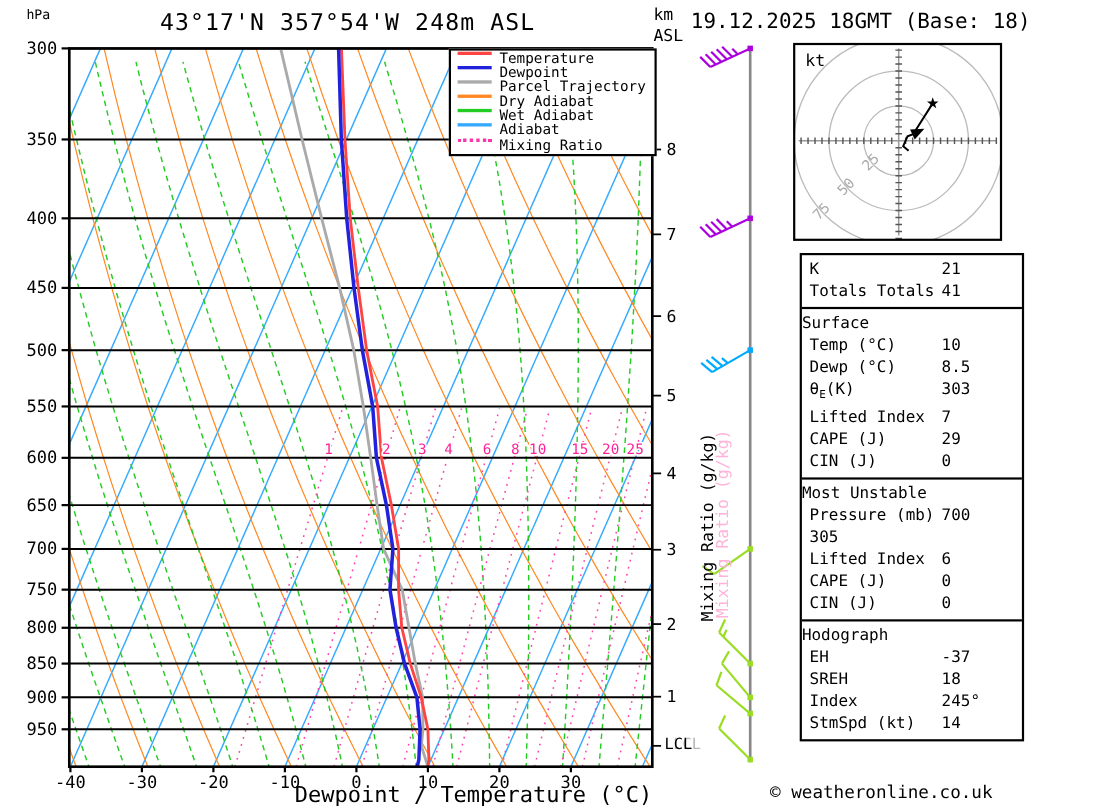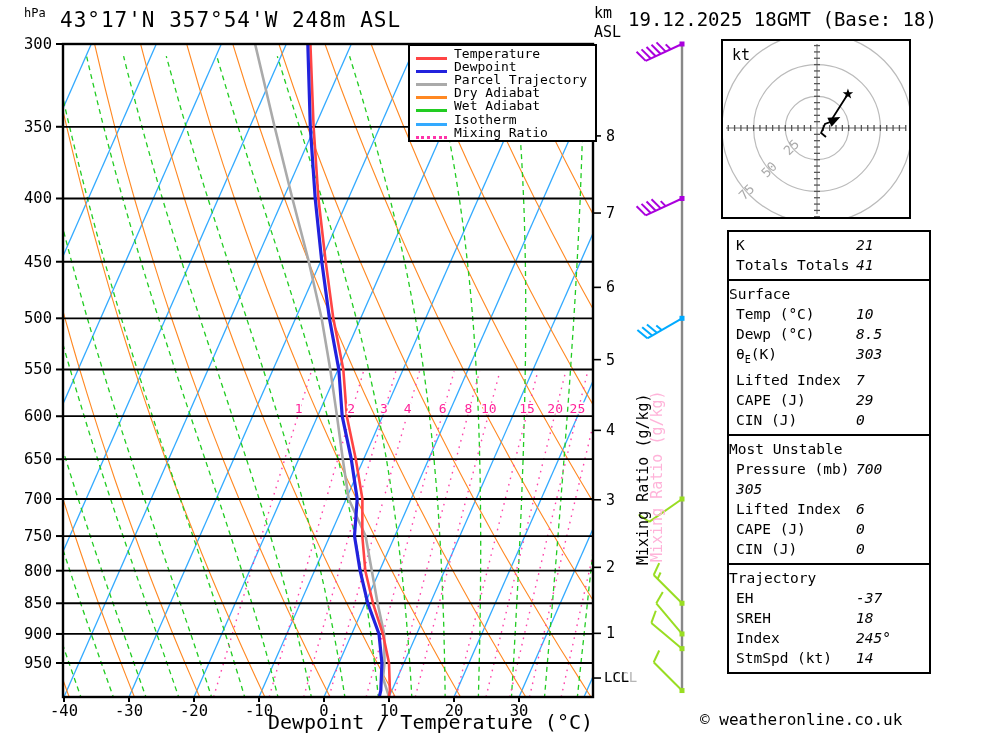--- a/index.html
+++ b/index.html
@@ -1,42 +1,42 @@
 <!DOCTYPE html>
 <html><head>
 <meta charset="utf-8">
 <style>
   html,body{margin:0;padding:0;background:#fff;}
   #canvas{position:relative;width:1000px;height:733px;background:#fff;overflow:hidden;
           font-family:"DejaVu Sans Mono","Liberation Mono",monospace;color:#000;}
   .abs{position:absolute;}
-  #station-title{left:60px;top:8px;width:480px;font-size:21px;letter-spacing:1px;}
+  #station-title{left:76px;top:8px;width:480px;text-align:center;font-size:21px;letter-spacing:1px;}
   #hpa-label{left:24px;top:6px;font-size:12px;}
   #km-asl-label{left:594px;top:4px;font-size:15px;line-height:19px;}
   #datetime-title{left:628px;top:8px;width:372px;text-align:left;font-size:19px;}
   #xaxis-label{left:63px;top:710px;width:530px;text-align:right;font-size:20px;}
   #copyright{left:700px;top:710px;width:300px;font-size:16px;}
   #mixing-label-ghost{left:648px;top:562px;transform:rotate(-90deg);transform-origin:0 0;
       font-size:15px;color:#ffb3d9;white-space:nowrap;}
   #mixing-label{left:634px;top:565px;transform:rotate(-90deg);transform-origin:0 0;
       font-size:15px;color:#000;white-space:nowrap;}
   #lcl-ghost{left:612px;top:669px;font-size:14px;color:#b5b5b5;}
   #lcl-label{left:604px;top:669px;font-size:14px;}
   #legend{left:408px;top:44px;width:185px;border:2px solid #000;background:#fff;padding:1px 0;}
-  .legend-row{display:flex;align-items:flex-end;height:13.1px;}
+  .legend-row{display:flex;align-items:flex-start;height:13.1px;}
   .legend-swatch{width:31px;margin-left:6px;margin-right:7px;border-top-style:solid;border-top-width:3px;}
   .legend-swatch.dotted{border-top-style:dotted;}
   .legend-text{font-size:13px;line-height:13px;}
   #stats{left:727px;top:230px;width:200px;border:2px solid #000;background:#fff;}
   .sec{border-bottom:2px solid #000;padding:3px 0 4px;}
   .sec:last-child{border-bottom:none;}
   .sec-title{font-size:14.5px;line-height:20px;}
   .row{display:flex;padding:0 7px;font-size:14.5px;line-height:20px;}
   .row .lab{flex:1;}
-  .row .val{width:66px;font-style:italic;}
+  .row .val{width:66px;}
   sub.th{font-size:10px;}
   svg text{font-family:"DejaVu Sans Mono","Liberation Mono",monospace;}
 </style>
 </head>
 <body>
 
 <div id="canvas">
   <svg id="plot-svg" class="abs" style="left:0;top:0" width="1000" height="733">
       <defs>
         <clipPath id="plotclip">
@@ -382,21 +382,21 @@
       <div class="legend-row">
         <div class="legend-swatch" style="border-top-color: rgb(255, 136, 34);"></div>
         <div class="legend-text">Dry Adiabat</div>
       </div>
       <div class="legend-row">
         <div class="legend-swatch" style="border-top-color: rgb(34, 204, 34);"></div>
         <div class="legend-text">Wet Adiabat</div>
       </div>
       <div class="legend-row">
         <div class="legend-swatch" style="border-top-color: rgb(51, 170, 255);"></div>
-        <div class="legend-text">Isotherm</div>
+        <div class="legend-text">Adiabat</div>
       </div>
       <div class="legend-row">
         <div class="legend-swatch dotted" style="border-top-color: rgb(255, 51, 170);"></div>
         <div class="legend-text">Mixing Ratio</div>
       </div>
     </div>
 
   <div class="abs" id="mixing-label-ghost">Mixing Ratio (g/kg)</div>
   <div class="abs" id="mixing-label">Mixing Ratio (g/kg)</div>
   <div class="abs" id="lcl-ghost">LCL</div>
@@ -458,21 +458,21 @@
         <div class="row">
           <div class="lab">CAPE (J)</div>
           <div class="val">0</div>
         </div>
         <div class="row">
           <div class="lab">CIN (J)</div>
           <div class="val">0</div>
         </div>
       </div>
       <div class="sec">
-        <div class="sec-title">Trajectory</div>
+        <div class="sec-title">Hodograph</div>
         <div class="row">
           <div class="lab">EH</div>
           <div class="val">-37</div>
         </div>
         <div class="row">
           <div class="lab">SREH</div>
           <div class="val">18</div>
         </div>
         <div class="row">
           <div class="lab">Index</div>

